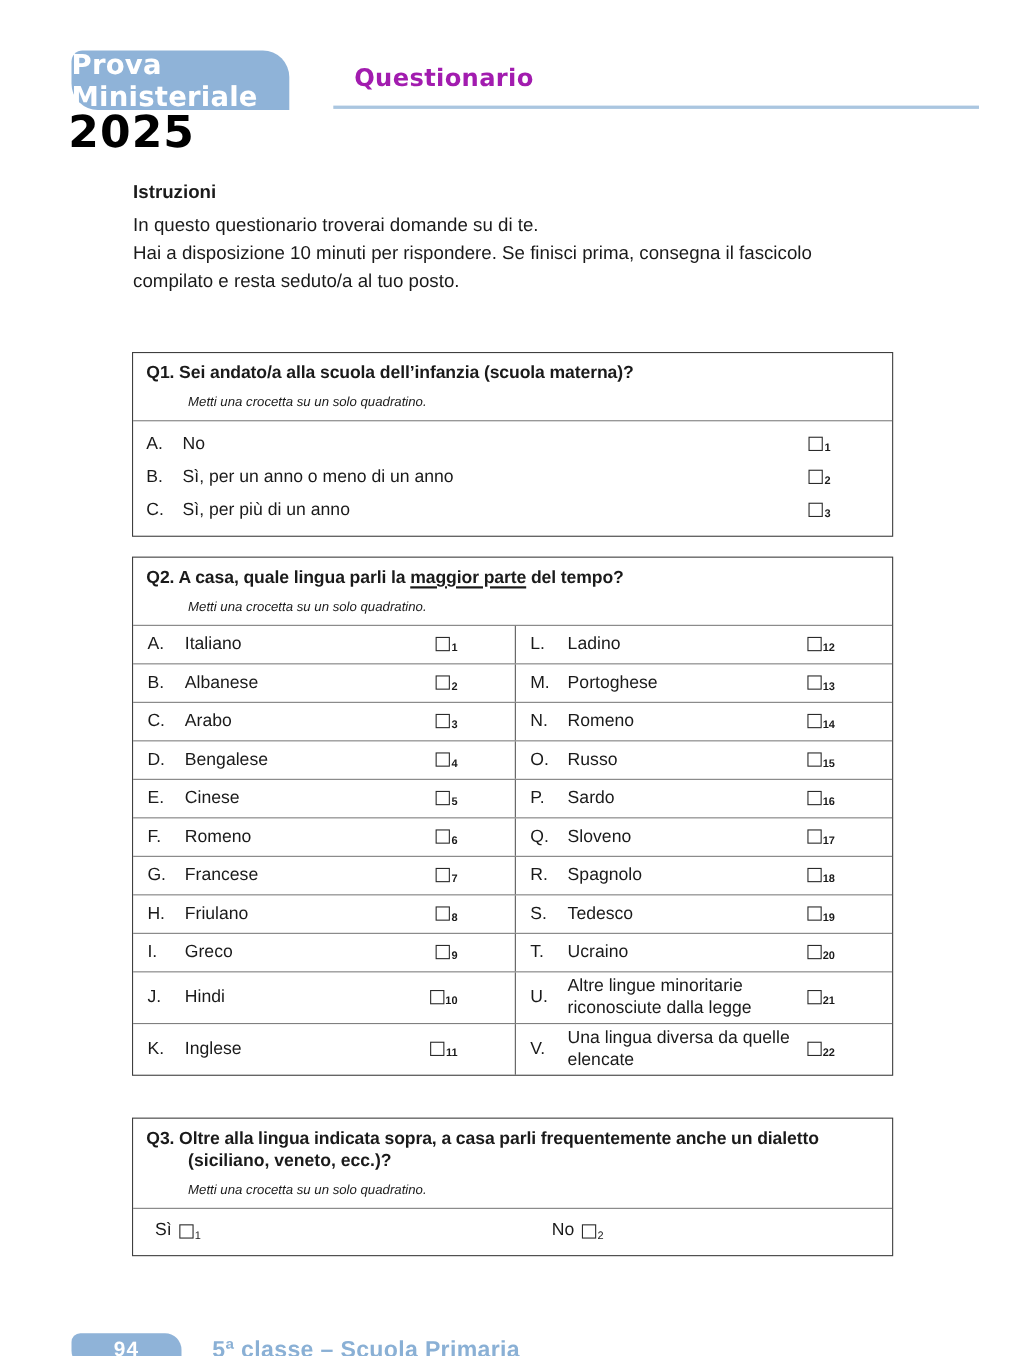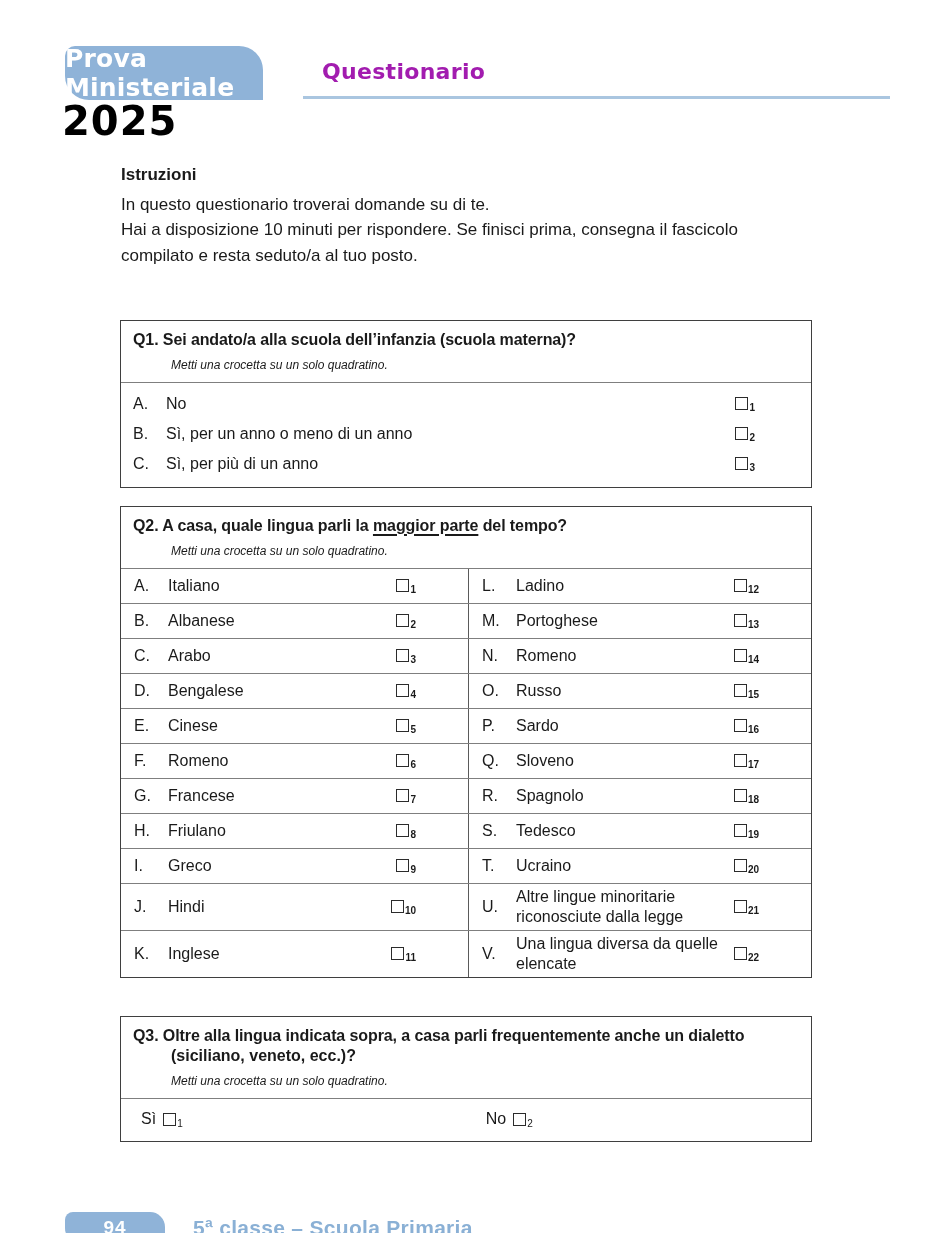--- a/index.html
+++ b/index.html
@@ -74,21 +74,21 @@
   .t-row { display:flex; border-top:1px solid #7f7f7f; }
   .t-row:first-child { border-top:none; }
   .t-cell { display:flex; align-items:center; min-height:34px; padding:3px 52px 3px 13px; font-size:16px; }
   .t-left  { width:348px; border-right:1.3px solid #5a5a5a; }
   .t-right { flex:1; }
   .t-letter { width:34px; flex:none; }
   .t-label { flex:1; line-height:1.25; padding-right:6px; }
   .t-cell .cbx { flex:none; }
 
   
-  .q3-body { display:flex; align-items:center; padding:11px 0 13px 20px; font-size:16px; }
+  .q3-body { display:flex; align-items:center; padding:11px 0 13px 20px; font-size:16px;gap:16px; }
   .q3-opt { display:inline-flex; align-items:center; gap:7px; }
   .q3-opt + .q3-opt { margin-left:303px; }
   .q3 .cbx-num { font-weight:400; font-size:10px; }
 
   
   .footer { position:absolute; left:65px; top:1212px; display:flex; align-items:center; }
   .page-badge {
     width:100px; height:31px; background:#8fb3d8; color:#ffffff;
     border-radius:8px 15px 8px 15px;
     display:flex; align-items:center; justify-content:center;

